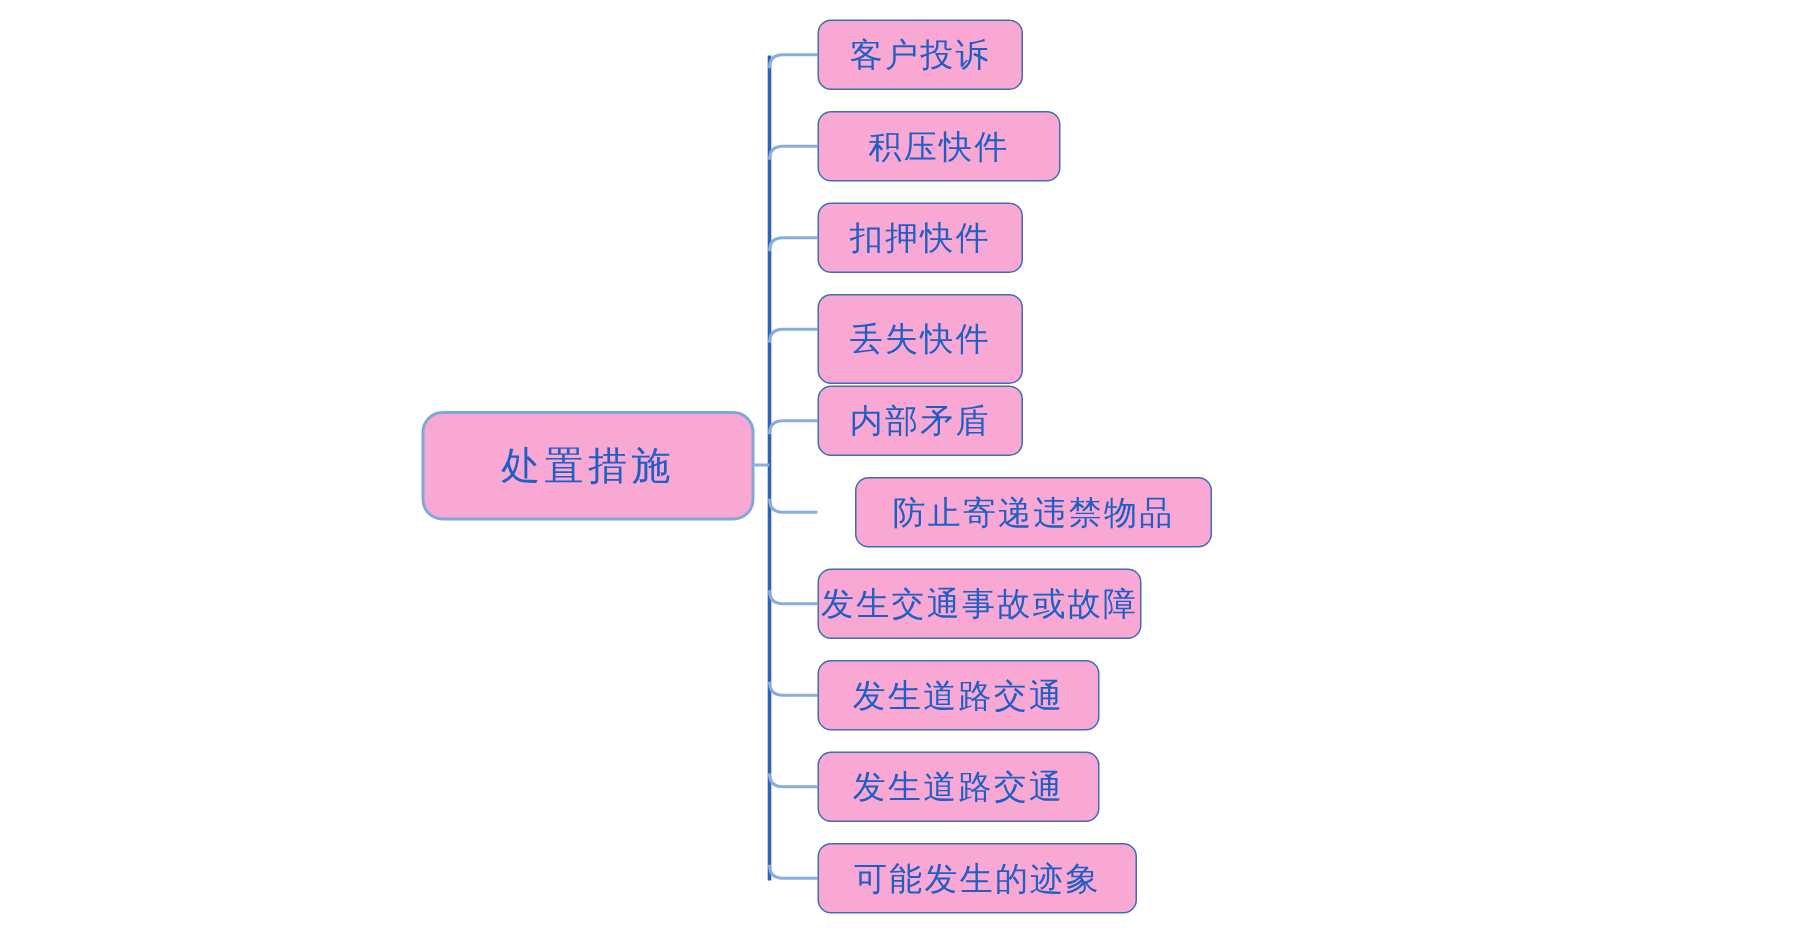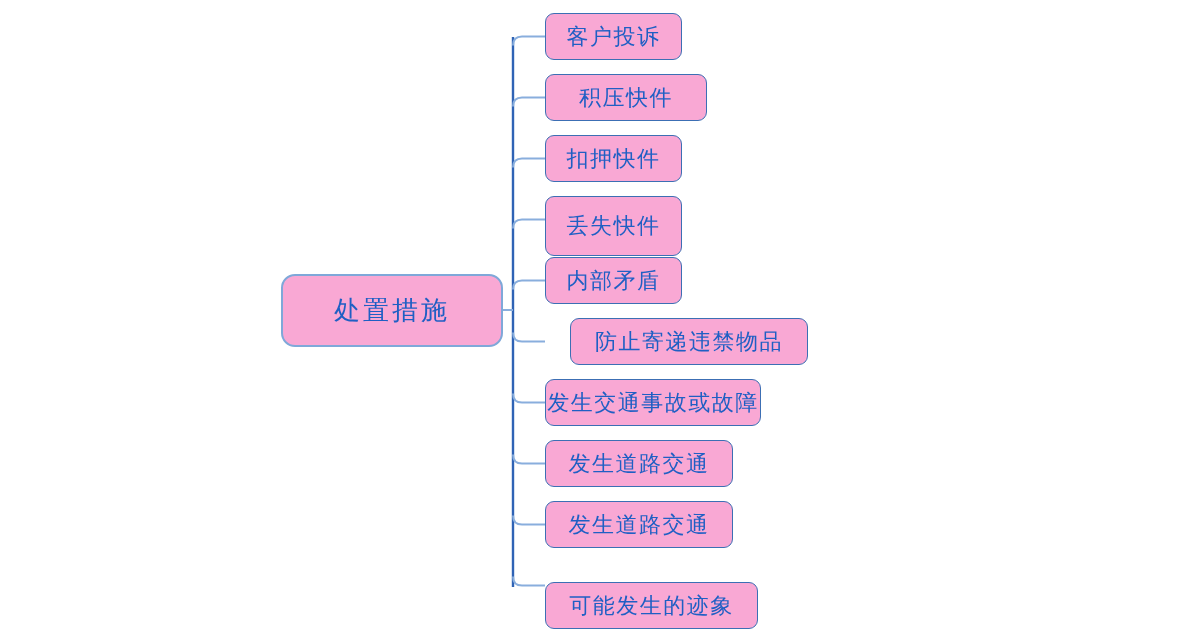--- a/index.html
+++ b/index.html
@@ -100,17 +100,17 @@
       </div>
       <div class="node node-child" style="left: 545px; top: 379px; width: 216px; height: 47px;">
         <span>发生交通事故或故障</span>
       </div>
       <div class="node node-child" style="left: 545px; top: 440px; width: 188px; height: 47px;">
         <span>发生道路交通</span>
       </div>
       <div class="node node-child" style="left: 545px; top: 501px; width: 188px; height: 47px;">
         <span>发生道路交通</span>
       </div>
-      <div class="node node-child" style="left: 545px; top: 562px; width: 213px; height: 47px; margin-top: 20px;">
+      <div class="node node-child" style="left: 545px; top: 562px; width: 213px; height: 47px;">
         <span>可能发生的迹象</span>
       </div>
     </div>
 </div>
 
 </body></html>

